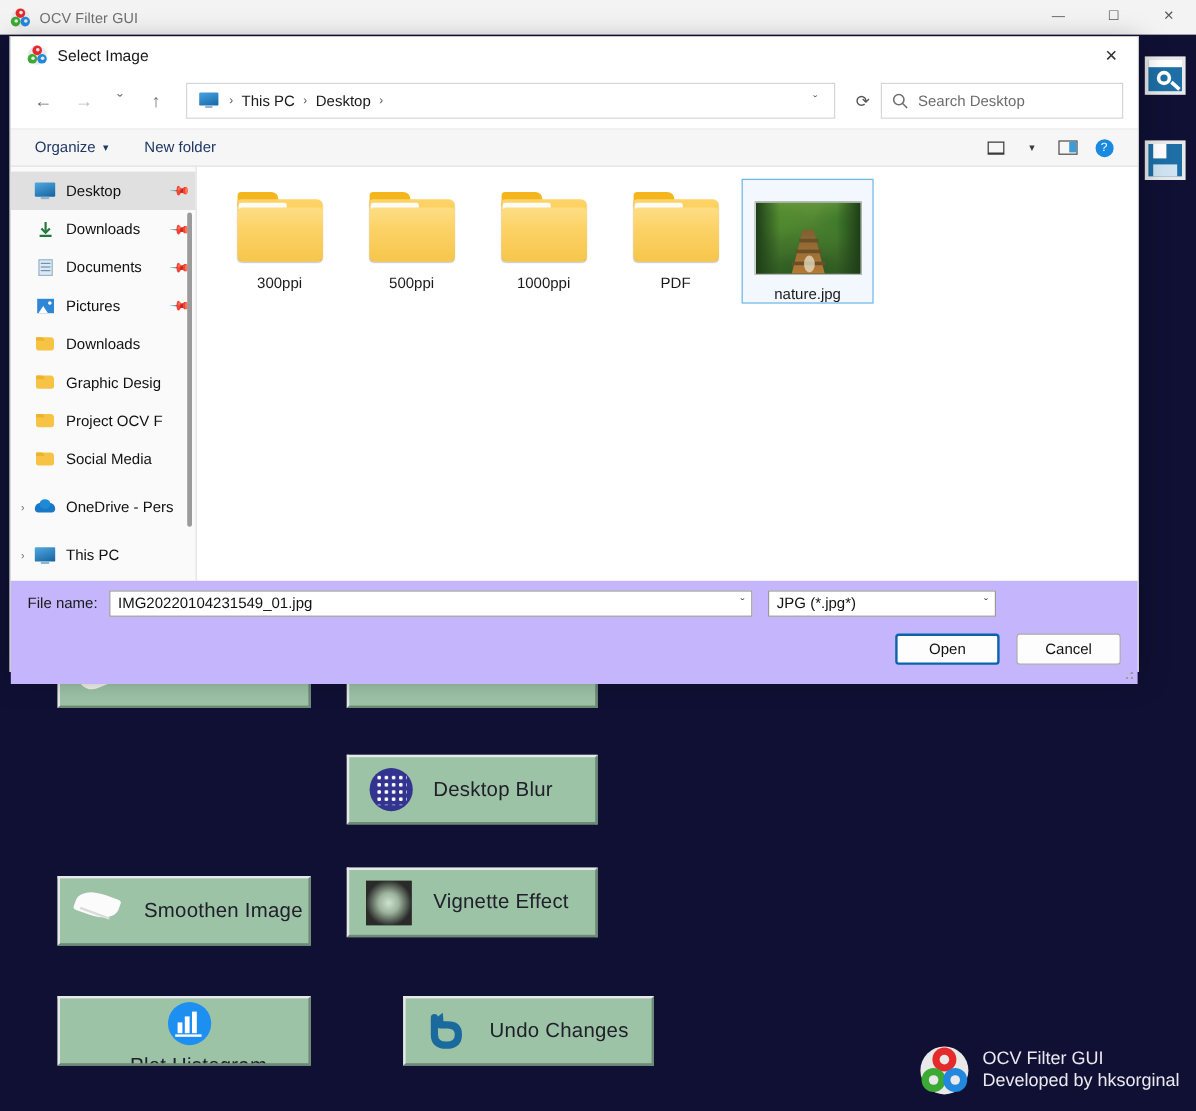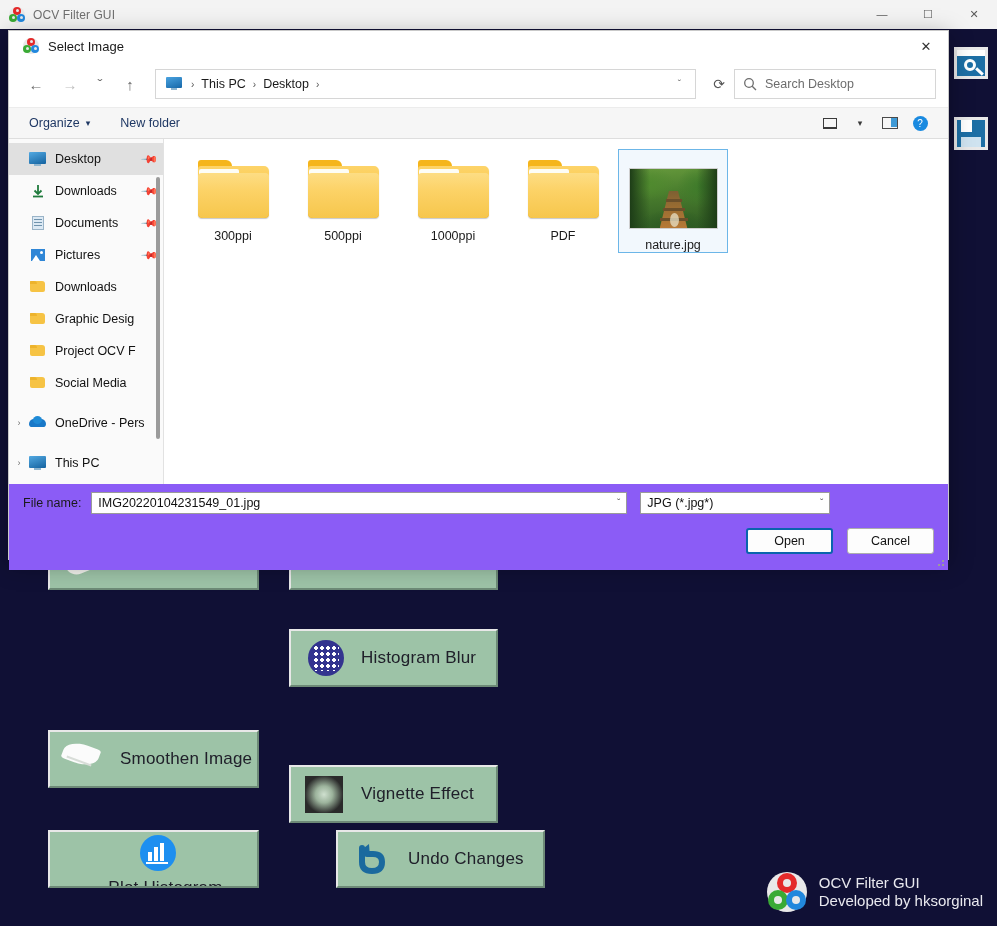--- a/index.html
+++ b/index.html
@@ -172,21 +172,21 @@
     border-radius: 4px 4px 5px 5px;
   }
 
   
   .photo-thumb {
     width: 89px; height: 63px; position: relative; overflow: hidden;
     background: #24451c; border: 1px solid #cfcfcf;
   }
 
   
-  #dlg-footer { height: 86px; background: #8b5cf6; padding: 8px 14px 4px 14px; position: relative; }
+  #dlg-footer { height: 86px; background: #c4b5fd; padding: 8px 14px 4px 14px; position: relative; }
   .fn-row { display: flex; align-items: center; }
   .fn-label { font-size: 12.5px; color: #1a1a1a; margin-right: 10px; }
   #filename-input {
     width: 536px; height: 22px; border: 1px solid #9a9a9a; background: #fff;
     display: flex; align-items: center; padding: 0 6px; font-size: 12.5px; color: #111;
   }
   #filename-input .fi-val { flex: 1; }
   #filename-input .fi-chev { color: #4a4a4a; font-size: 10px; }
   #filetype-select {
     width: 190px; height: 22px; border: 1px solid #9a9a9a; background: #fff;
@@ -255,32 +255,32 @@
     </div>
 
 
     <div class="filter-btn" style="left:289px; top:600px; width:209px; height:58px;">
       <span class="fb-icon">
         <span style="position:absolute;left:7px;top:3px;width:36px;height:36px;border-radius:50%;background:#33348f;"></span>
         <span style="position:absolute;left:12px;top:8px;width:26px;height:26px;
           background-image:radial-gradient(circle 1.6px at 3px 3px,#fff 99%,transparent);
           background-size:6px 6px;"></span>
       </span>
-      <span class="fb-label">Histogram Blur</span>
+      <span class="fb-label">Desktop Blur</span>
     </div>
 
     <div class="filter-btn" style="left:48px; top:701px; width:211px; height:58px;">
       <span class="fb-icon">
         <span style="position:absolute;left:3px;top:6px;width:36px;height:20px;background:#fbfbfb;border-radius:60% 10% 60% 10%;transform:rotate(20deg);"></span>
         <span style="position:absolute;left:6px;top:22px;width:26px;height:2px;background:#d8ddd8;transform:rotate(20deg);"></span>
       </span>
       <span class="fb-label">Smoothen Image</span>
     </div>
 
-    <div class="filter-btn" style="left:289px; top:736px; width:209px; height:58px;">
+    <div class="filter-btn" style="left:289px; top:694px; width:209px; height:58px;">
       <span class="fb-icon">
         <span style="position:absolute;left:4px;top:3px;width:38px;height:37px;background:#1d1d1d;"></span>
         <span style="position:absolute;left:4px;top:3px;width:38px;height:37px;
           background:radial-gradient(circle at 50% 50%, #cfe0cf 0%, #9cb39c 32%, #2a2a2a 72%);"></span>
       </span>
       <span class="fb-label">Vignette Effect</span>
     </div>
 
     <div class="filter-btn" style="left:48px; top:801px; width:211px; height:58px;flex-direction:column;">
       <span class="fb-icon">

